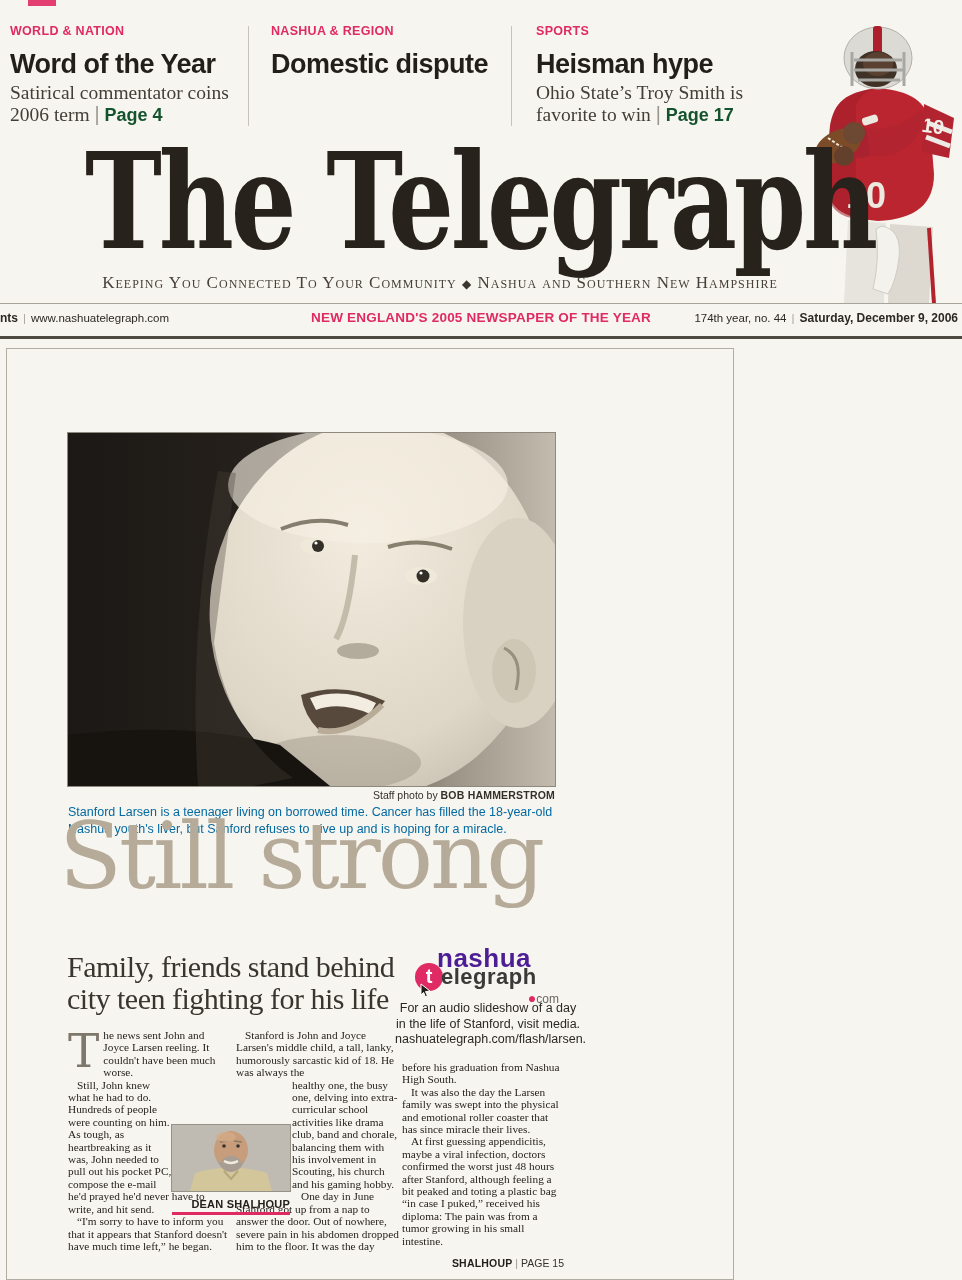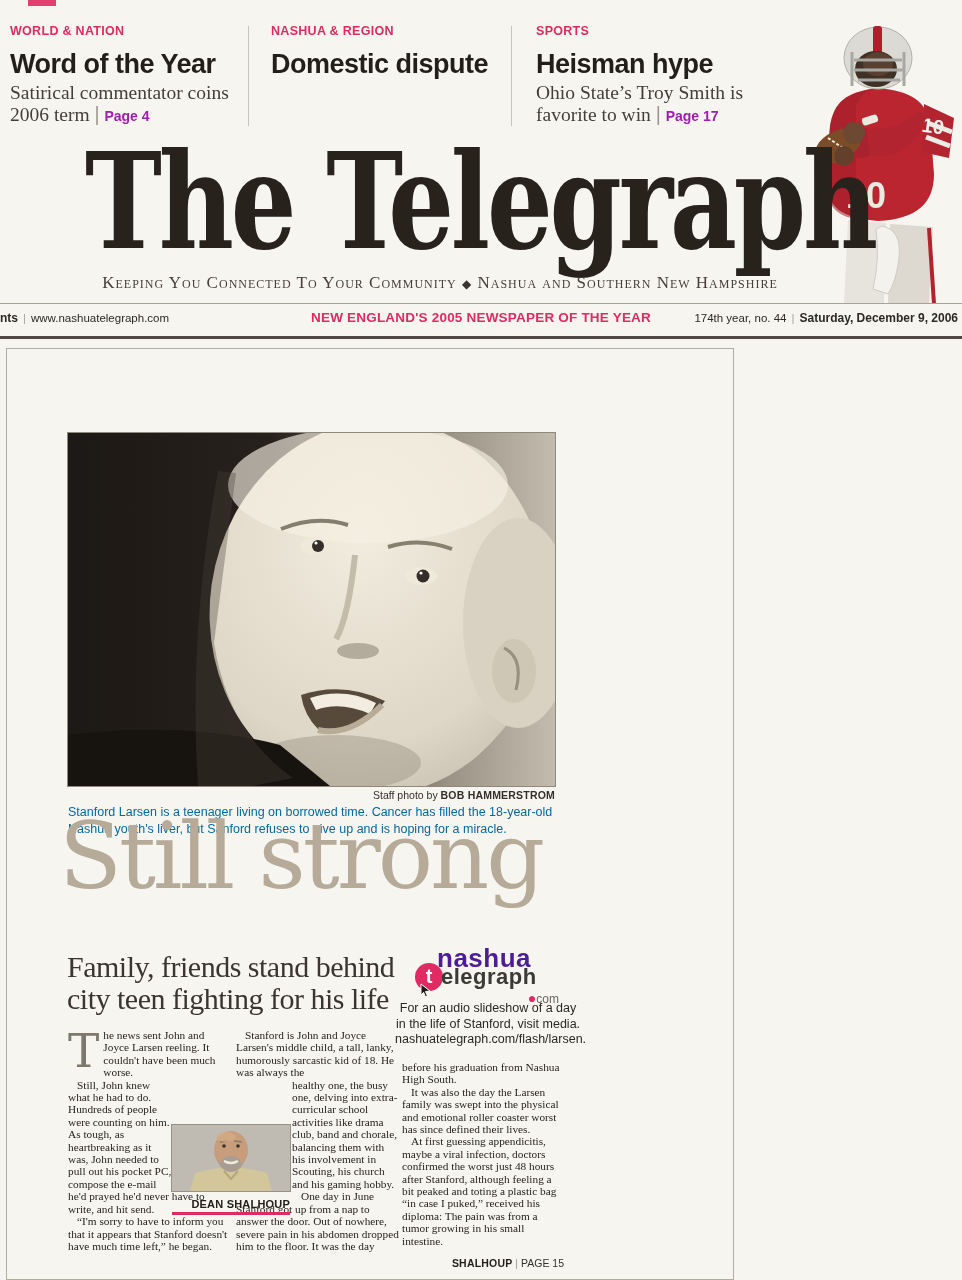--- a/index.html
+++ b/index.html
@@ -15,21 +15,21 @@
   .teaser-row { left:10px; top:18px; width:790px; height:112px; display:flex; }
   .teaser { padding-top:6px; }
   .t1 { width:238px; }
   .t2 { width:262px; padding-left:22px; }
   .t3 { width:262px; padding-left:24px; }
   .tease-div { width:1px; background:#c7c3ba; margin-top:8px; height:100px; }
   .section-label { font-size:12.5px; font-weight:bold; letter-spacing:.3px; color:var(--magenta); }
   .teaser-title { font-size:27px; font-weight:bold; letter-spacing:-.5px; color:#221f1b; margin-top:12px; line-height:1.04; }
   .teaser-deck { font-family:"Liberation Serif", serif; font-size:19.5px; color:#423e38; line-height:1.12; margin-top:4px; }
   .page-ref-sep { color:#9b968d; font-weight:normal; font-family:"Liberation Sans",sans-serif; }
-  .page-ref { font-family:"Liberation Sans",sans-serif; font-weight:bold; font-size:14px; color:#a21caf;text-align:right; }
+  .page-ref { font-family:"Liberation Sans",sans-serif; font-weight:bold; font-size:18px; color:#14532d;text-align:right; }
   .top-blob { left:28px; top:0; width:28px; height:6px; background:var(--magenta); opacity:.9; }
 
   
   .masthead-svg { left:40px; top:138px; }
   .tagline { left:0; top:273px; width:880px; text-align:center;
     font-family:"Liberation Serif", serif; font-variant:small-caps;
     font-size:17px; letter-spacing:1px; color:#453f38; }
   .rule-thin { left:0; top:303px; width:962px; height:1px; background:#a8a399; }
   .rule-heavy { left:0; top:336px; width:962px; height:3px; background:#4e4942; }
 
@@ -244,21 +244,21 @@
       <p class="ind">Stanford is John and Joyce Larsen's middle child, a tall, lanky, humorously sarcastic kid of 18. He was always the</p>
       <div class="wrapseg">
         <span class="sp-l"></span>
         <p>healthy one, the busy one, delving into extra-curricular school activities like drama club, band and chorale, balancing them with his involvement in Scouting, his church and his gaming hobby.</p>
       </div>
       <p class="ind">One day in June Stanford got up from a nap to answer the door. Out of nowhere, severe pain in his abdomen dropped him to the floor. It was the day</p>
     </div>
 
     <div class="abs bodycol col3">
       <p>before his graduation from Nashua High South.</p>
-      <p class="ind">It was also the day the Larsen family was swept into the physical and emotional roller coaster worst has since defined their lives.</p>
+      <p class="ind">It was also the day the Larsen family was swept into the physical and emotional roller coaster that has since miracle their lives.</p>
       <p class="ind">At first guessing appendicitis, maybe a viral infection, doctors confirmed the worst just 48 hours after Stanford, although feeling a bit peaked and toting a plastic bag “in case I puked,” received his diploma: The pain was from a tumor growing in his small intestine.</p>
       <div class="jump-line">
         <b>SHALHOUP</b> <span class="page-ref-sep">|</span> <span>PAGE 15</span>
       </div>
     </div>
 
     <div class="abs columnist">
       <svg class="columnist-photo" viewBox="0 0 118 66" preserveAspectRatio="none">
         <rect width="118" height="66" fill="#b7b2aa"></rect>
         <rect width="118" height="66" fill="#c8c3bb" opacity=".5"></rect>

